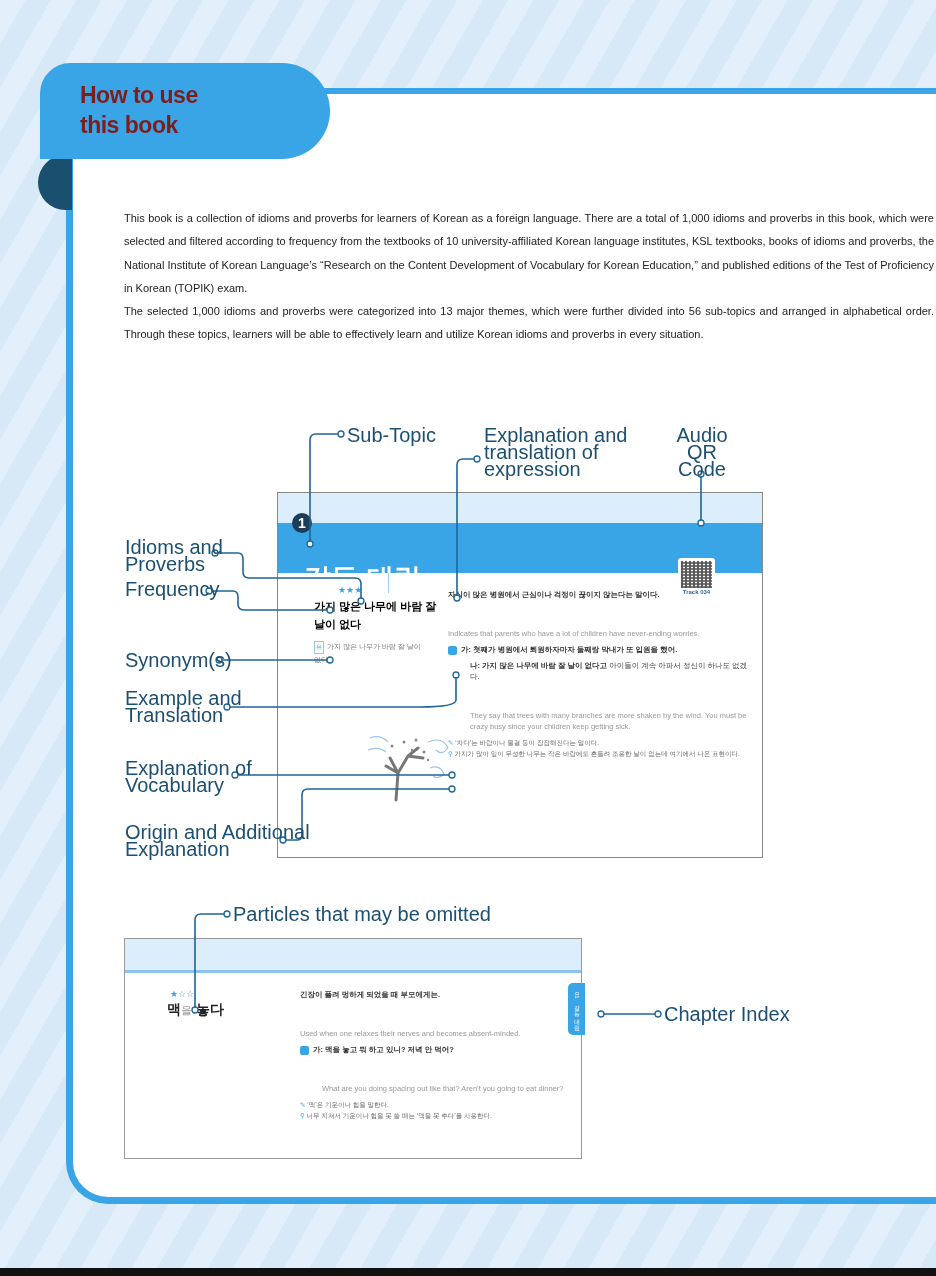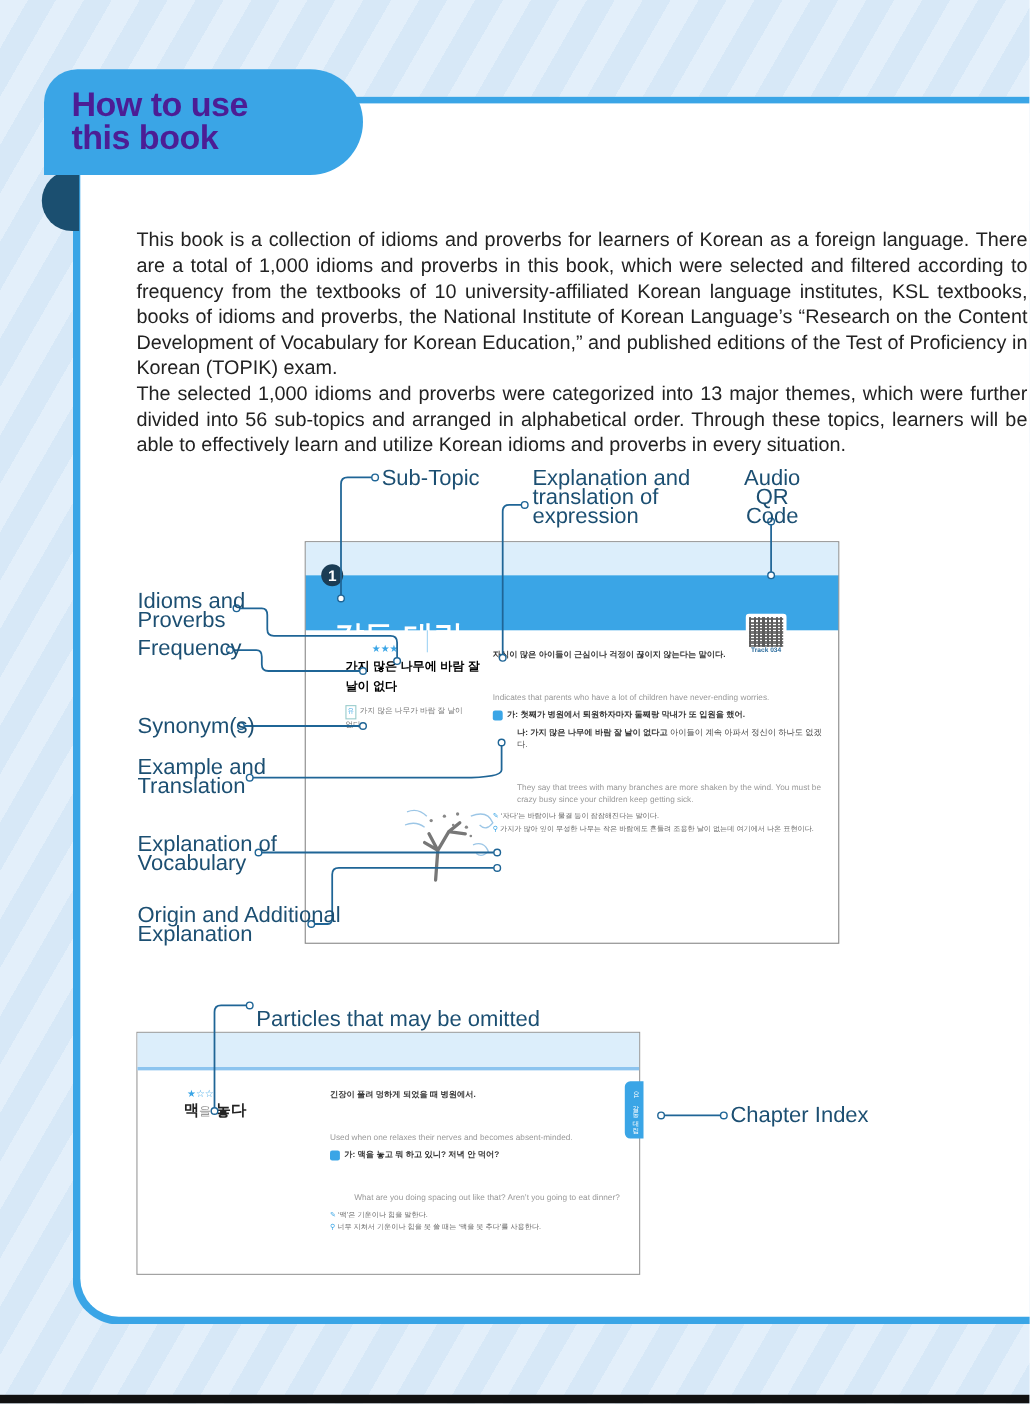--- a/index.html
+++ b/index.html
@@ -16,28 +16,28 @@
     position: absolute; left: 66px; top: 88px; width: 900px; height: 1116px;
     background: #fff; border-left: 7px solid #3aa5e6; border-bottom: 7px solid #3aa5e6;
     border-bottom-left-radius: 42px;
   }
   .top-rule { position: absolute; left: 300px; top: 88px; right: 0; height: 6px; background: #3aa5e6; }
   .title-tab {
     position: absolute; left: 40px; top: 63px; width: 290px; height: 96px;
     background: #3aa5e6; border-radius: 38px 60px 60px 0; z-index: 3;
   }
   .title-tab h1 {
-    position: absolute; left: 25px; top: 17px; color: #4c1d95;
-    font-size: 31px; line-height: 30px; font-weight: 900; letter-spacing: -0.5px;
+    position: absolute; left: 40px; top: 17px; color: #7f1d1d;
+    font-size: 23px; line-height: 30px; font-weight: 900; letter-spacing: -0.5px;
   }
   .fold { position: absolute; left: 38px; top: 155px; width: 34px; height: 55px; background: #1b4f70; border-radius: 34px 0 0 34px; z-index: 2; }
 
   .intro {
     position: absolute; left: 124px; top: 207px; width: 810px; z-index: 4;
-    font-size: 18px; line-height: 23.3px; color: #222; text-align: justify;
+    font-size: 11px; line-height: 23.3px; color: #222; text-align: justify;
   }
   .intro p { margin: 0; }
 
   
   .lbl { position: absolute; color: #1c4f72; font-size: 20px; line-height: 16px; font-weight: 400; z-index: 6; }
   .lines { position: absolute; left: 0; top: 0; width: 936px; height: 1276px; z-index: 5; pointer-events: none; }
 
   
   .sample1 { position: absolute; left: 277px; top: 492px; width: 486px; height: 366px; border: 1px solid #888; background: #fff; z-index: 4; }
   .s1-top { position: absolute; left: 0; top: 0; right: 0; height: 30px; background: #dceefb; }
@@ -120,42 +120,42 @@
         <circle cx="36" cy="14" r="1.5"></circle>
         <circle cx="48" cy="12" r="1.5"></circle>
         <circle cx="56" cy="24" r="1.5"></circle>
         <circle cx="44" cy="22" r="1.2"></circle>
         <circle cx="60" cy="32" r="1.2"></circle>
       </g>
   </svg>
 
   <div class="s1-right">
     <div class="blk">
-      <div class="ko-b">자식이 많은 아이들이 근심이나 걱정이 끊이지 않는다는 말이다.</div>
+      <div class="ko-b">자식이 많은 병원에서 근심이나 걱정이 끊이지 않는다는 말이다.</div>
       <div class="en">Indicates that parents who have a lot of children have never-ending worries.</div>
     </div>
     <div class="blk">
       <div class="ko-b"><span class="ex-badge"></span><span>가: 첫째가 병원에서 퇴원하자마자 둘째랑 막내가 또 입원을 했어.</span></div>
     </div>
     <div class="blk indent">
       <div class="ko"><span class="ko-b">나: 가지 많은 나무에 바람 잘 날이 없다고</span><span> 아이들이 계속 아파서 정신이 하나도 없겠다.</span></div>
       <div class="en">They say that trees with many branches are more shaken by the wind. You must be crazy busy since your children keep getting sick.</div>
     </div>
     <div class="ko" style="font-size:6.5px;color:#666;"><span style="color:#3aa5e6;">✎ </span><span>‘자다’는 바람이나 물결 등이 잠잠해진다는 말이다.</span></div>
     <div class="ko" style="font-size:6.5px;color:#666;"><span style="color:#3aa5e6;">⚲ </span><span>가지가 많아 잎이 무성한 나무는 작은 바람에도 흔들려 조용한 날이 없는데 여기에서 나온 표현이다.</span></div>
   </div>
 </div>
 
 <div class="sample2">
   <div class="s2-top"></div>
   <div class="s2-stars">★☆☆</div>
   <div class="s2-idiom"><span>맥</span><span class="pt">을</span><span> 놓다</span></div>
   <div class="s2-right">
     <div class="blk">
-      <div class="ko-b">긴장이 풀려 멍하게 되었을 때 병원에서.</div>
+      <div class="ko-b">긴장이 풀려 멍하게 되었을 때 부모에게는.</div>
       <div class="en">Used when one relaxes their nerves and becomes absent-minded.</div>
     </div>
     <div class="blk">
       <div class="ko-b"><span class="ex-badge"></span><span>가: 맥을 놓고 뭐 하고 있니? 저녁 안 먹어?</span></div>
       <div class="en indent">What are you doing spacing out like that? Aren’t you going to eat dinner?</div>
     </div>
     <div class="ko" style="font-size:6.5px;color:#666;"><span style="color:#3aa5e6;">✎ </span><span>‘맥’은 기운이나 힘을 말한다.</span></div>
     <div class="ko" style="font-size:6.5px;color:#666;"><span style="color:#3aa5e6;">⚲ </span><span>너무 지쳐서 기운이나 힘을 못 쓸 때는 ‘맥을 못 추다’를 사용한다.</span></div>
   </div>
   <div class="ch-tab">01 갈등·대립</div>
@@ -222,16 +222,16 @@
   <span>Translation</span>
 </div>
 <div class="lbl" style="left:125px;top:760px;line-height:17px;">
   <span>Explanation of</span><br>
   <span>Vocabulary</span>
 </div>
 <div class="lbl" style="left:125px;top:824px;line-height:17px;">
   <span>Origin and Additional</span><br>
   <span>Explanation</span>
 </div>
-<div class="lbl" style="left:233px;top:906px;margin-top:13px;">Particles that may be omitted</div>
+<div class="lbl" style="left:233px;top:906px;">Particles that may be omitted</div>
 <div class="lbl" style="left:664px;top:1006px;">Chapter Index</div>
 
 <div class="bottom-bar"></div>
 
 </body></html>

